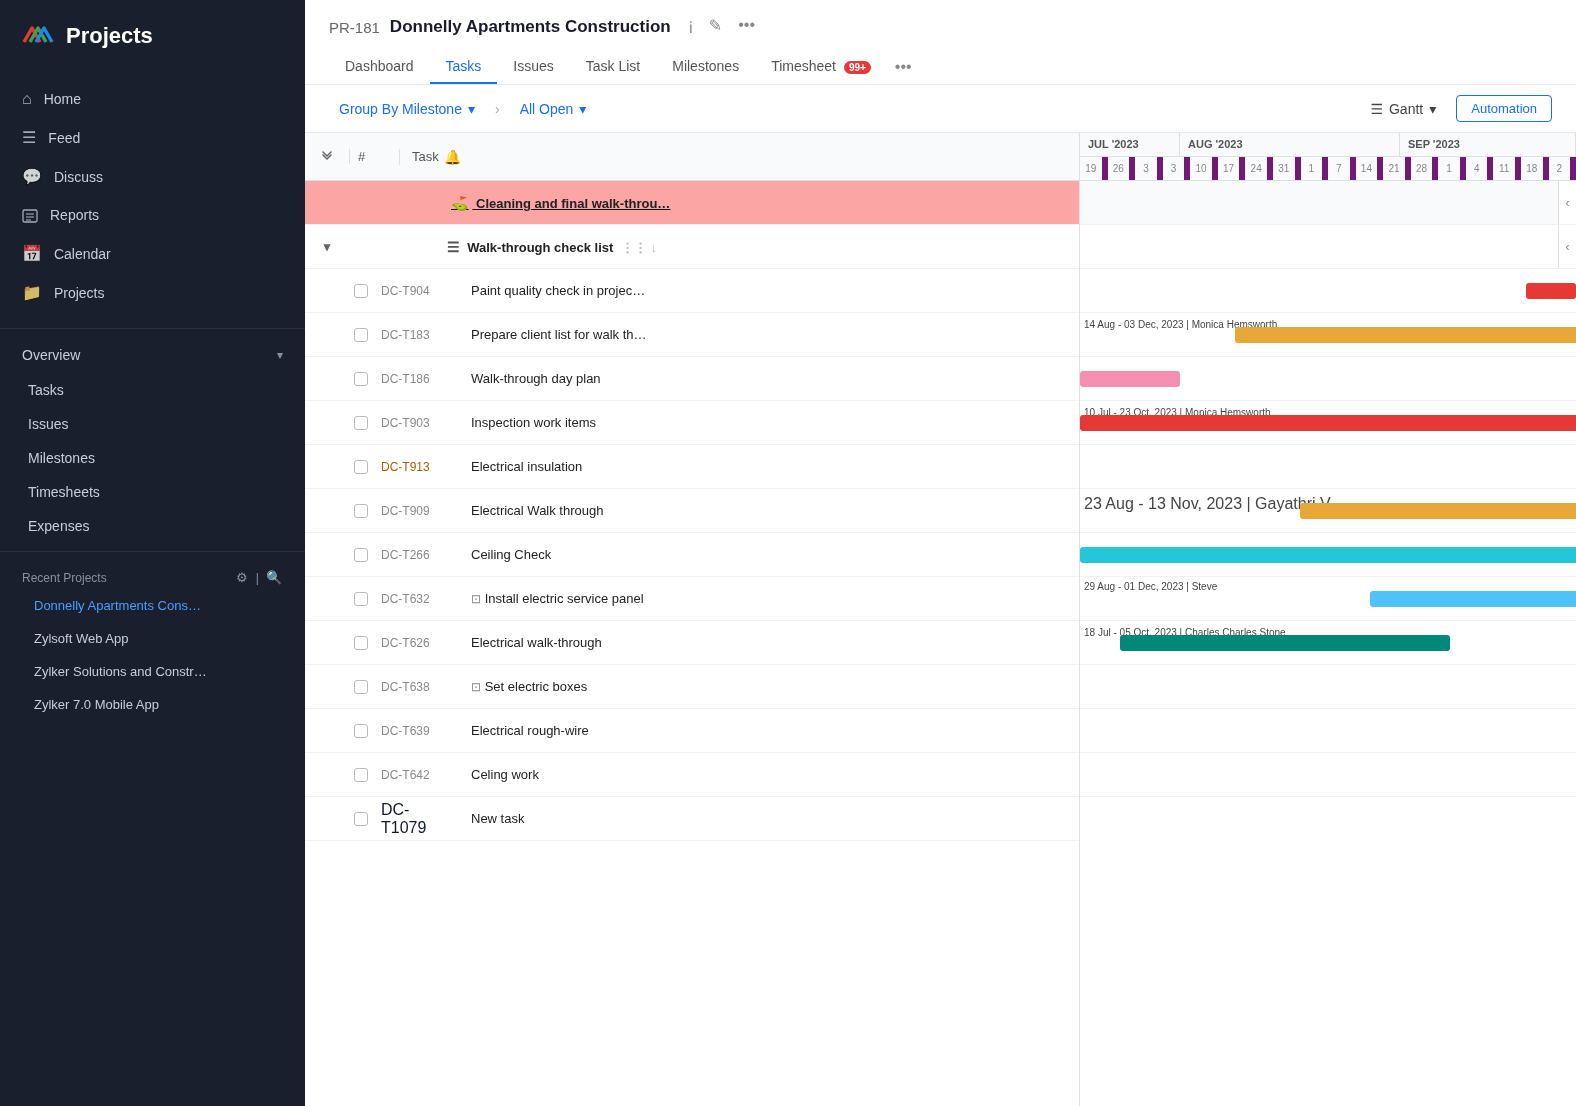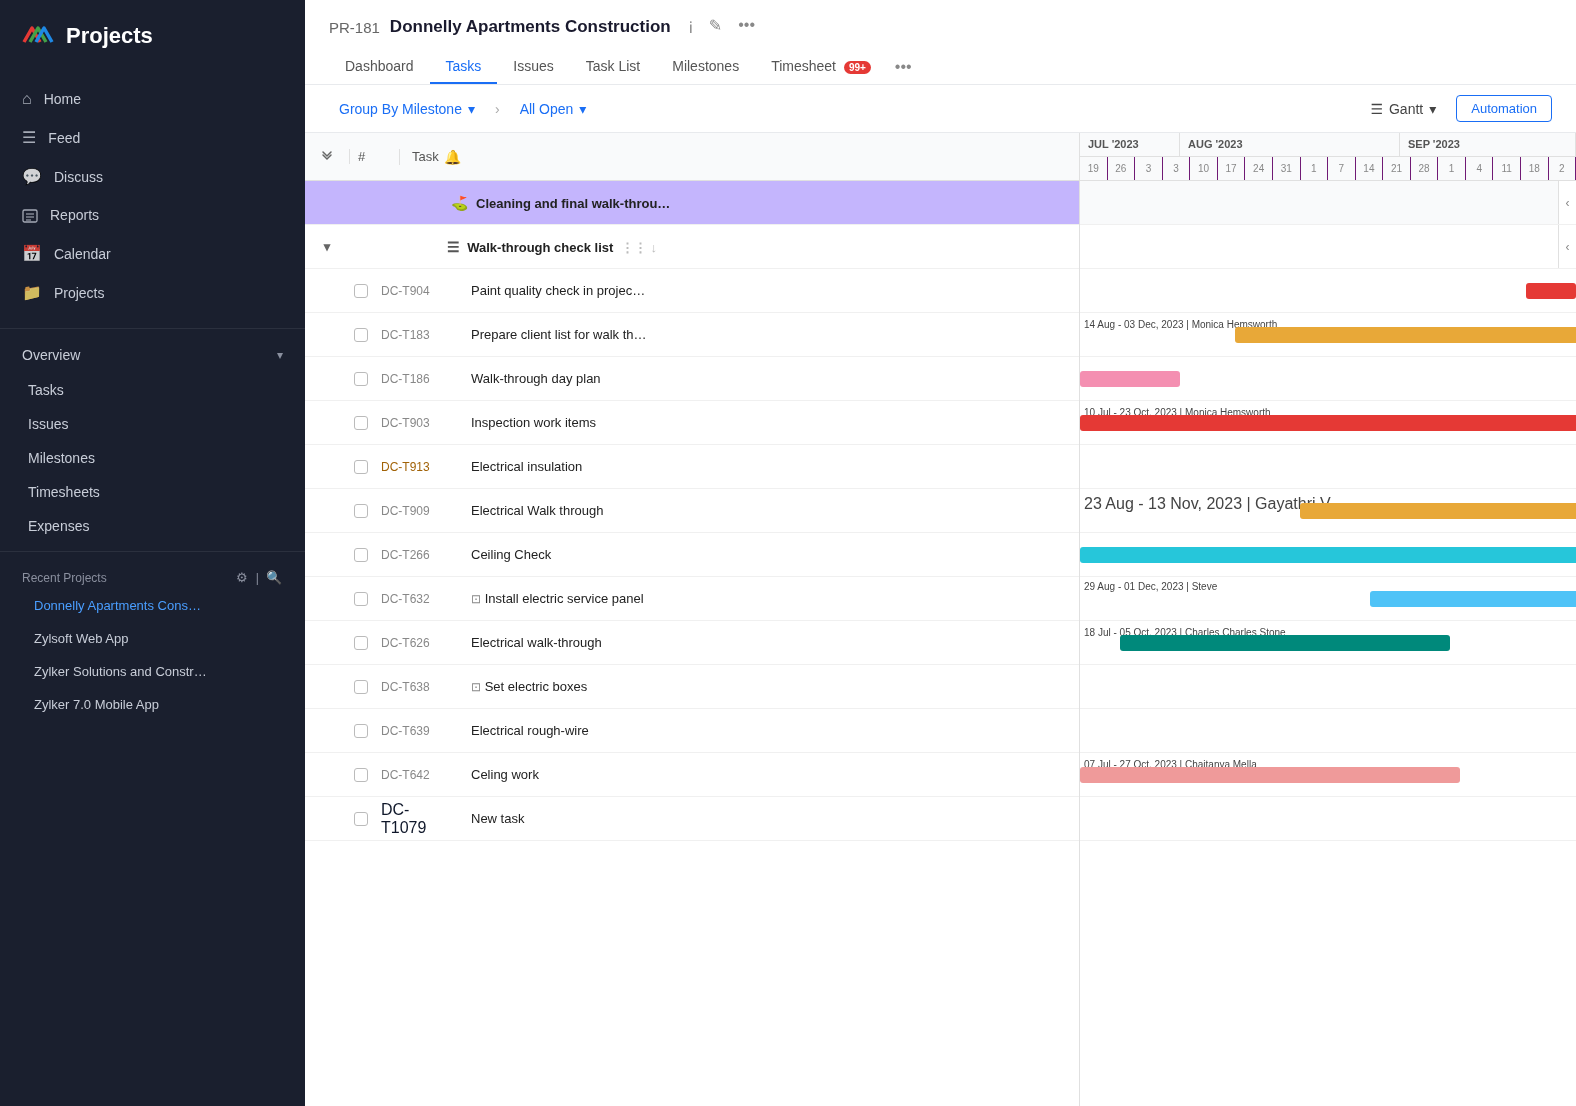--- a/index.html
+++ b/index.html
@@ -220,22 +220,23 @@
     .bell-icon { color: #e53935; font-size: 14px; }
 
     .task-row {
       display: flex;
       align-items: center;
       height: 44px;
       border-bottom: 1px solid #f0f0f0;
       background: #fff;
     }
     .task-row.milestone-header {
-      background: #c4b5fd;
+      background: #fca5a5;
       font-weight: 600;
+      text-decoration: underline;
     }
     .task-row.section-header {
       background: #fff;
       font-weight: 600;
     }
     .cell-collapse { width: 44px; min-width: 44px; display: flex; align-items: center; justify-content: center; }
     .cell-checkbox { width: 24px; display: flex; align-items: center; justify-content: center; }
     .checkbox { width: 14px; height: 14px; border: 1.5px solid #bbb; border-radius: 3px; cursor: pointer; }
     .cell-id { width: 70px; min-width: 70px; padding: 0 8px; font-size: 12px; color: #888; }
     .cell-task-name { flex: 1; padding: 0 12px 0 8px; font-size: 13px; color: #222; white-space: nowrap; overflow: hidden; text-overflow: ellipsis; }
@@ -279,21 +280,21 @@
     .gantt-days {
       display: flex;
       height: 24px;
     }
     .gantt-day {
       display: flex;
       align-items: center;
       justify-content: center;
       font-size: 10px;
       color: #888;
-      border-right: 1px solid #701a75;
+      border-right: 6px solid #701a75;
       min-width: 20px;
       flex: 1;
     }
     .gantt-body {
       overflow-y: auto;
       position: relative;
     }
     .gantt-row {
       height: 44px;
       border-bottom: 1px solid #f0f0f0;
@@ -713,22 +714,18 @@
 
         <div class="gantt-row">
           <div style="position:absolute;left:0;top:6px;font-size:10px;color:#444;white-space:nowrap;padding-left:4px;">18 Jul - 05 Oct, 2023 | Charles Charles Stone</div>
           <div style="position:absolute;left:40px;top:14px;height:16px;width:330px;background:#00897b;border-radius:3px;"></div>
         </div>
 
         <div class="gantt-row"></div>
 
         <div class="gantt-row"></div>
 
-        <div class="gantt-row">
-          <div style="position:absolute;left:0;top:6px;font-size:10px;color:#444;white-space:nowrap;padding-left:4px;">07 Jul - 27 Oct, 2023 | Chaitanya Mella</div>
-          <div style="position:absolute;left:0;top:14px;height:16px;width:380px;background:#ef9a9a;border-radius:3px;"></div>
-        </div>
 
         <div class="gantt-row"></div>
       </div>
     </div>
   </div>
 </div>
 
 </body></html>

